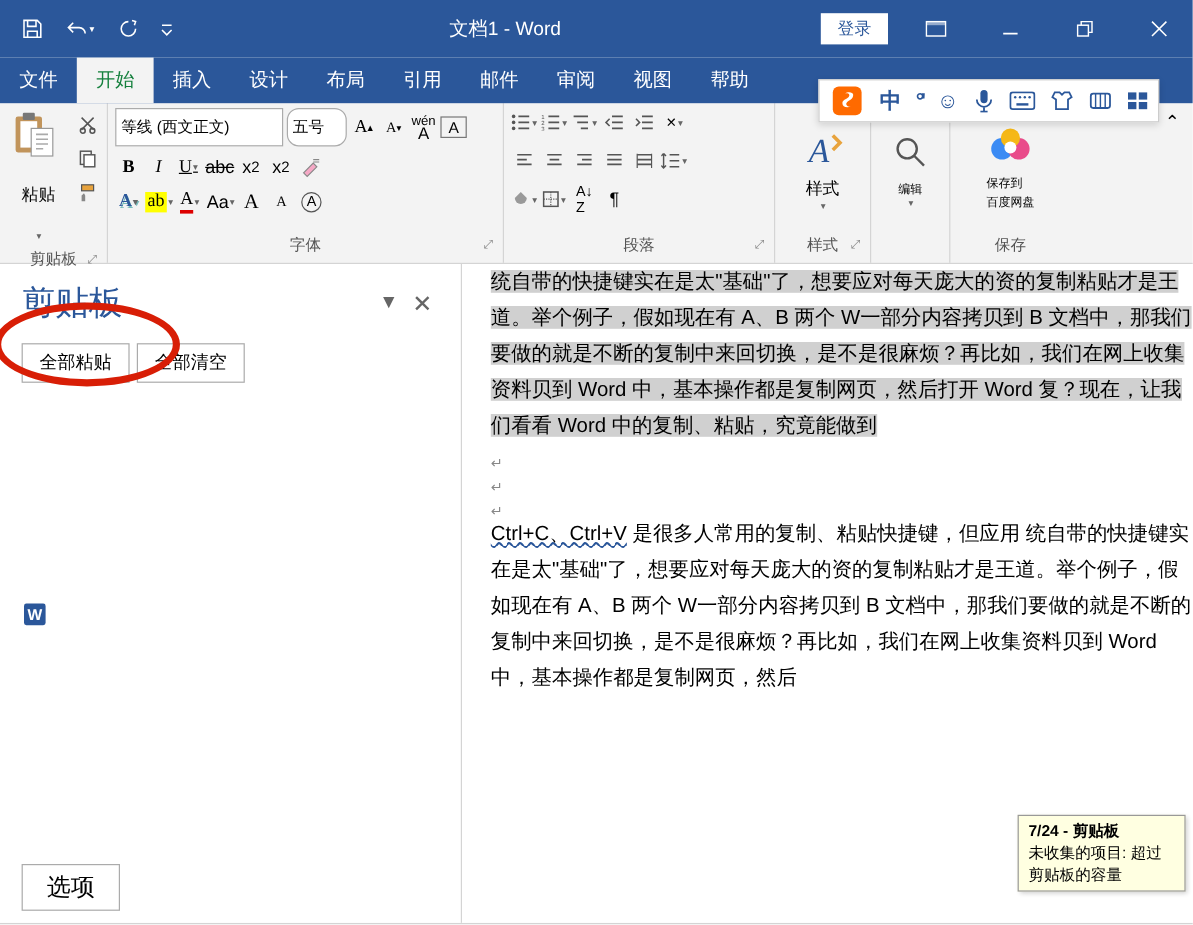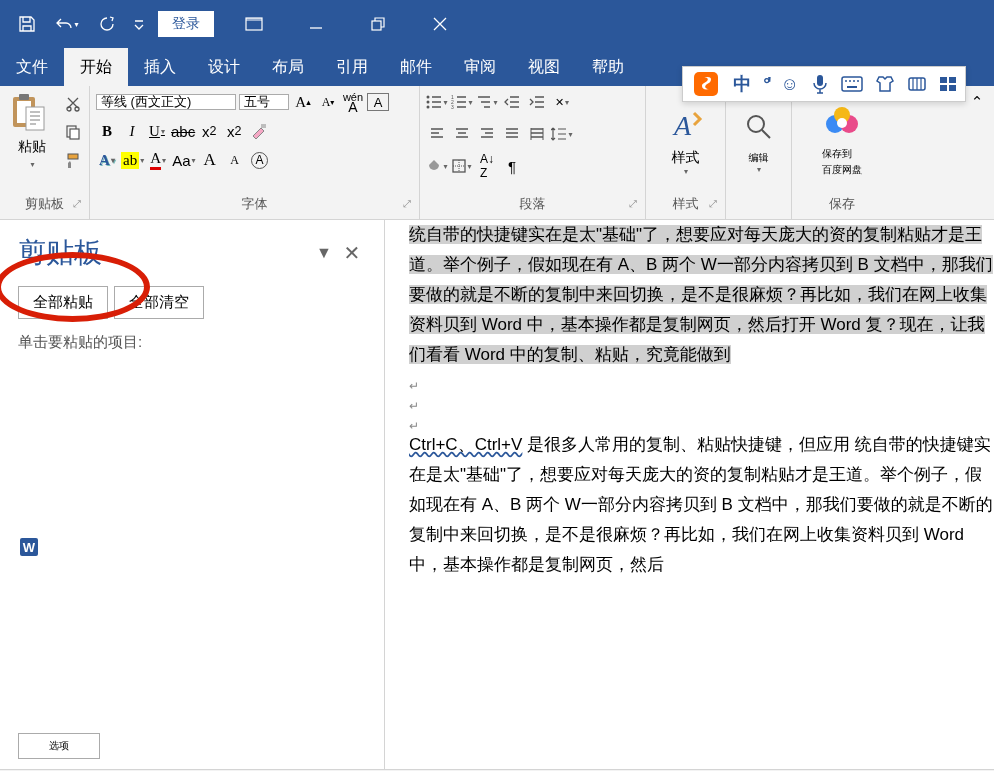--- a/index.html
+++ b/index.html
@@ -10,45 +10,45 @@
 .qat { display: flex; align-items: center; gap: 6px; padding: 0 10px; }
 .qat-btn { width: 34px; height: 34px; display: flex; align-items: center; justify-content: center; cursor: pointer; }
 .title-center { flex: 1; text-align: center; font-size: 16px; }
 .title-right { display: flex; align-items: center; gap: 18px; padding-right: 6px; }
 .login-btn { background: #fff; color: #2b579a; padding: 4px 14px; font-size: 14px; cursor: pointer; }
 .win-btn { width: 44px; height: 44px; display: flex; align-items: center; justify-content: center; cursor: pointer; }
 
 
 .tabs { background: #2b579a; height: 38px; display: flex; align-items: stretch; color: #fff; position: relative; }
 .tab { padding: 0 16px; display: flex; align-items: center; font-size: 16px; cursor: pointer; }
-.tab.active { background: #f3f3f3; color: #000000; }
+.tab.active { background: #f3f3f3; color: #15803d; }
 
 
 .ime-bar { position: absolute; right: 28px; top: 66px; background: #fff; border: 1px solid #ccc; display: flex; align-items: center; padding: 2px 8px; gap: 12px; font-size: 18px; z-index: 100; box-shadow: 0 2px 6px rgba(0,0,0,.15); }
 .ime-logo { width: 30px; height: 30px; display: flex; align-items: center; justify-content: center; }
 .ime-item { color: #2b579a; cursor: pointer; }
 
 
 .ribbon { background: #f3f3f3; border-bottom: 1px solid #d4d4d4; height: 134px; display: flex; }
 .group { border-right: 1px solid #d4d4d4; padding: 4px 6px; display: flex; flex-direction: column; }
 .group-label { text-align: center; font-size: 13px; color: #555; padding: 4px 0 2px; display: flex; align-items: center; justify-content: center; position: relative; }
 .group-label .launcher { position: absolute; right: 2px; font-size: 10px; color: #888; }
 .group-body { flex: 1; display: flex; align-items: flex-start; gap: 4px; }
 
 
-.clip-main { display: flex; flex-direction: column; align-items: center; gap: 4px; padding: 2px; }
+.clip-main { display: flex; flex-direction: column; align-items: center; gap: 20px; padding: 2px; }
 .paste-icon { width: 48px; height: 42px; position: relative; }
 .clip-side { display: flex; flex-direction: column; gap: 8px; padding-top: 4px; }
 .mini-btn { width: 22px; height: 20px; display: flex; align-items: center; justify-content: center; cursor: pointer; color: #555; }
 
 
 .font-row { display: flex; align-items: center; gap: 3px; margin-bottom: 5px; }
-.font-select { border: 1px solid #ababab; background: #fff; height: 16px; font-size: 13px; padding: 0 4px; }
+.font-select { border: 1px solid #ababab; background: #fff; height: 32px; font-size: 13px; padding: 0 4px; }
 .font-name { width: 140px; }
-.font-size { width: 50px; }
+.font-size { width: 50px; border-radius: 10px; }
 .fbtn { min-width: 22px; height: 24px; display: flex; align-items: center; justify-content: center; cursor: pointer; font-size: 15px; }
 .dd { font-size: 8px; color: #666; margin-left: 1px; }
 
 
 .big-btn { display: flex; flex-direction: column; align-items: center; justify-content: center; padding: 6px 10px; cursor: pointer; height: 100px; }
 .big-icon { width: 40px; height: 40px; display: flex; align-items: center; justify-content: center; margin-bottom: 4px; }
 
 
 .main { display: flex; height: 549px; }
 .panel { width: 385px; border-right: 1px solid #d4d4d4; background: #fff; display: flex; flex-direction: column; }
@@ -58,21 +58,21 @@
 .panel-actions { padding: 6px 18px; display: flex; gap: 6px; position: relative; }
 .panel-action-btn { border: 1px solid #ababab; background: #fff; padding: 6px 14px; font-size: 15px; cursor: pointer; }
 .red-circle { position: absolute; left: -5px; top: -28px; width: 155px; height: 70px; border: 6px solid #d81e06; border-radius: 50%; pointer-events: none; }
 .panel-hint { padding: 8px 18px; font-size: 15px; color: #555; }
 .clip-list { flex: 1; overflow: hidden; padding: 6px 18px; }
 .clip-item { display: flex; gap: 12px; }
 .clip-item-icon { width: 24px; padding-top: 170px; }
 .word-file-icon { width: 22px; height: 22px; display: inline-block; }
 .clip-item-text { font-size: 15px; line-height: 25px; flex: 1; }
 .panel-footer { padding: 10px 18px; }
-.options-btn { border: 1px solid #ababab; background: #fff; padding: 5px 30px; font-size: 10px; cursor: pointer; }
+.options-btn { border: 1px solid #ababab; background: #fff; padding: 5px 20px; font-size: 20px; cursor: pointer; }
 
 
 .doc { flex: 1; background: #fff; overflow: hidden; padding: 0 0 0 24px; position: relative; }
 .doc-content { font-size: 17px; line-height: 30px; }
 .selected-text { background: #d0d0d0; }
 .para-mark { color: #888; font-size: 12px; }
 .squiggle { text-decoration: underline wavy red; text-decoration-skip-ink: none; }
 
 
 .tooltip { position: absolute; right: 6px; bottom: 26px; background: #ffffe1; border: 1px solid #999; padding: 4px 8px; font-size: 13px; line-height: 18px; box-shadow: 2px 2px 4px rgba(0,0,0,.2); max-width: 140px; }
@@ -103,20 +103,21 @@
       <svg width="16" height="16" viewBox="0 0 16 16">
           <path fill="none" stroke="#fff" stroke-width="1.3" d="M8 2a6 6 0 1 0 6 6 M11 1l3 1-1 3"></path>
         </svg>
     </div>
     <div class="qat-btn" style="width:18px">
       <svg width="10" height="14" viewBox="0 0 10 14">
           <path stroke="#fff" stroke-width="1.3" d="M1 4h8 M1 8l4 4 4-4" fill="none"></path>
         </svg>
     </div>
   </div>
+  <div class="title-center">文档1 - Word</div>
   <div class="title-right">
     <div class="login-btn">登录</div>
     <div class="win-btn">
       <svg width="18" height="14" viewBox="0 0 18 14">
           <rect x="1" y="1" width="16" height="12" fill="none" stroke="#fff" stroke-width="1.2"></rect>
           <rect x="1" y="1" width="16" height="3" fill="#fff" opacity=".5"></rect>
         </svg>
     </div>
     <div class="win-btn">
       <svg width="14" height="14" viewBox="0 0 14 14">
@@ -457,21 +458,20 @@
     <div class="panel-header">
       <div class="panel-title">剪贴板</div>
       <div class="panel-hbtn">▼</div>
       <div class="panel-hbtn" style="font-size:20px">✕</div>
     </div>
     <div class="panel-actions">
       <div class="red-circle"></div>
       <button class="panel-action-btn">全部粘贴</button>
       <button class="panel-action-btn">全部清空</button>
     </div>
-    <div class="panel-hint">单击要粘贴的项目:</div>
     <div class="clip-list">
       <div class="clip-item">
         <div class="clip-item-icon">
           <svg class="word-file-icon" width="22" height="22" viewBox="0 0 22 22">
               <rect x="2" y="2" width="18" height="18" rx="2" fill="#2b579a"></rect>
               <text x="11" y="16" font-size="13" fill="#fff" text-anchor="middle" font-weight="bold">W</text>
             </svg>
         </div>
       </div>
     </div>
@@ -483,20 +483,24 @@
   <div class="doc">
     <div class="doc-content">
       <div><span class="selected-text">统自带的快捷键实在是太"基础"了，想要应对每天庞大的资的复制粘贴才是王道。举个例子，假如现在有 A、B 两个 W一部分内容拷贝到 B 文档中，那我们要做的就是不断的复制中来回切换，是不是很麻烦？再比如，我们在网上收集资料贝到 Word 中，基本操作都是复制网页，然后打开 Word 复？现在，让我们看看 Word 中的复制、粘贴，究竟能做到</span></div>
       <div style="height:20px"><span class="para-mark">↵</span></div>
       <div style="height:20px"><span class="para-mark">↵</span></div>
       <div style="height:20px"><span class="para-mark">↵</span></div>
       <div>
         <span class="squiggle" style="text-decoration-color:#2b579a;color:#000">Ctrl+C、Ctrl+V</span><span> 是很多人常用的复制、粘贴快捷键，但应用 统自带的快捷键实在是太"基础"了，想要应对每天庞大的资的复制粘贴才是王道。举个例子，假如现在有 A、B 两个 W一部分内容拷贝到 B 文档中，那我们要做的就是不断的复制中来回切换，是不是很麻烦？再比如，我们在网上收集资料贝到 Word 中，基本操作都是复制网页，然后</span>
       </div>
     </div>
+    <div class="tooltip">
+      <div class="tooltip-title">7/24 - 剪贴板</div>
+      <div>未收集的项目: 超过剪贴板的容量</div>
+    </div>
   </div>
 </div>
 
 <div class="statusbar">
   
   
   
   
 </div>
 

